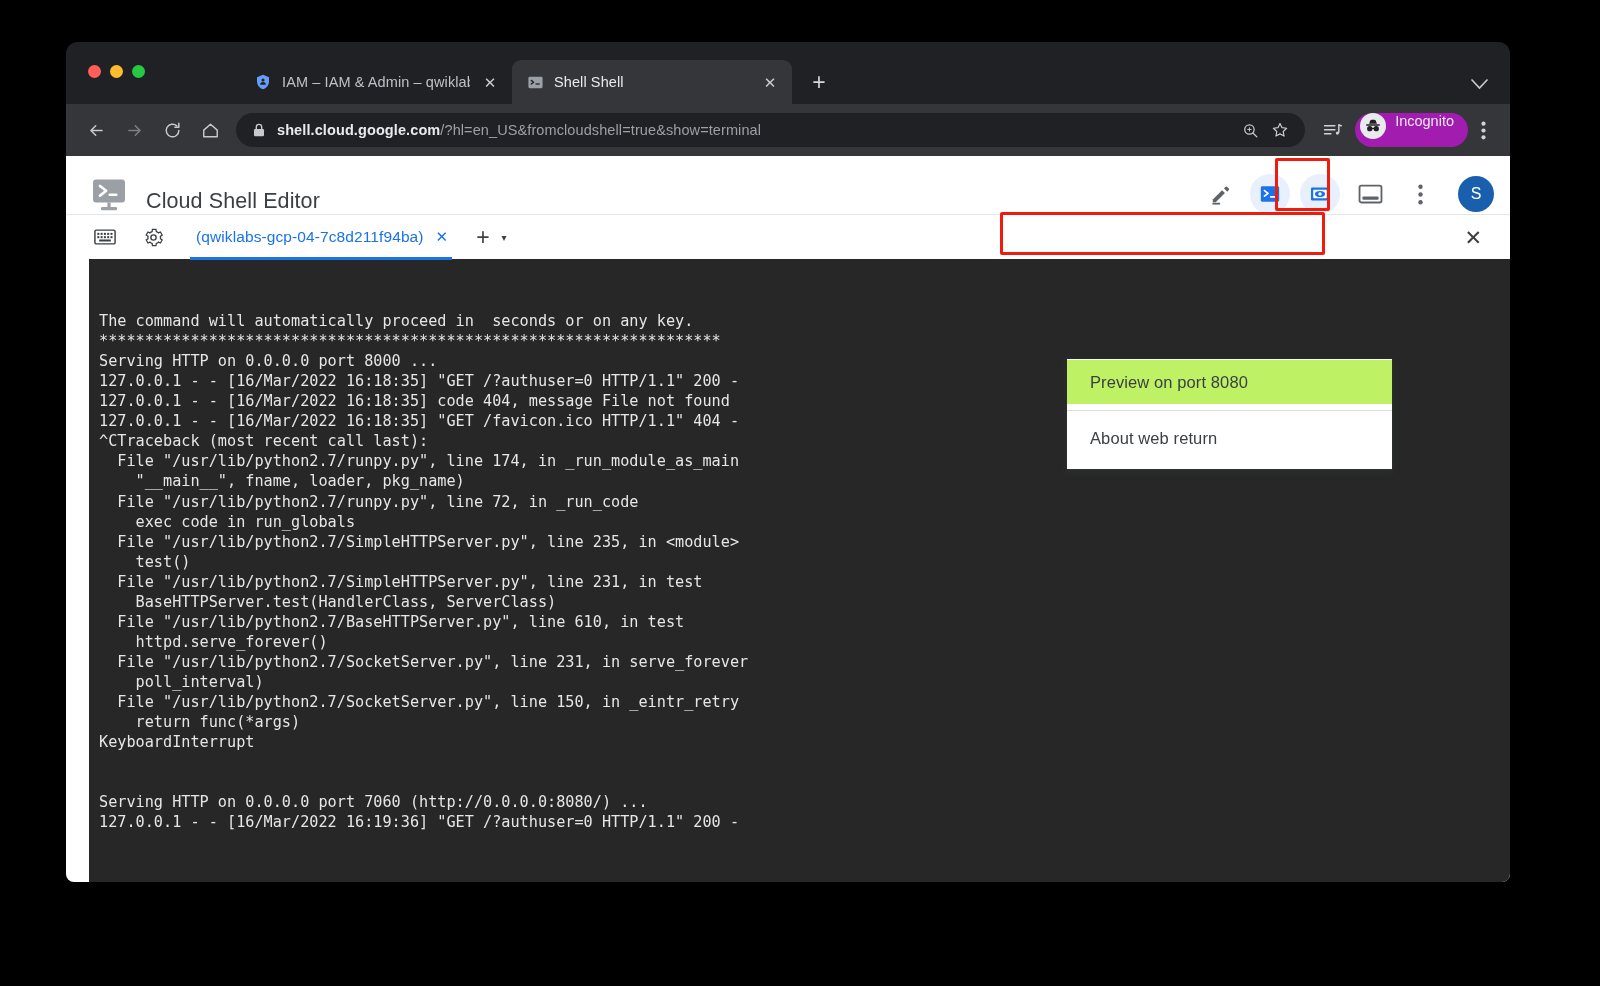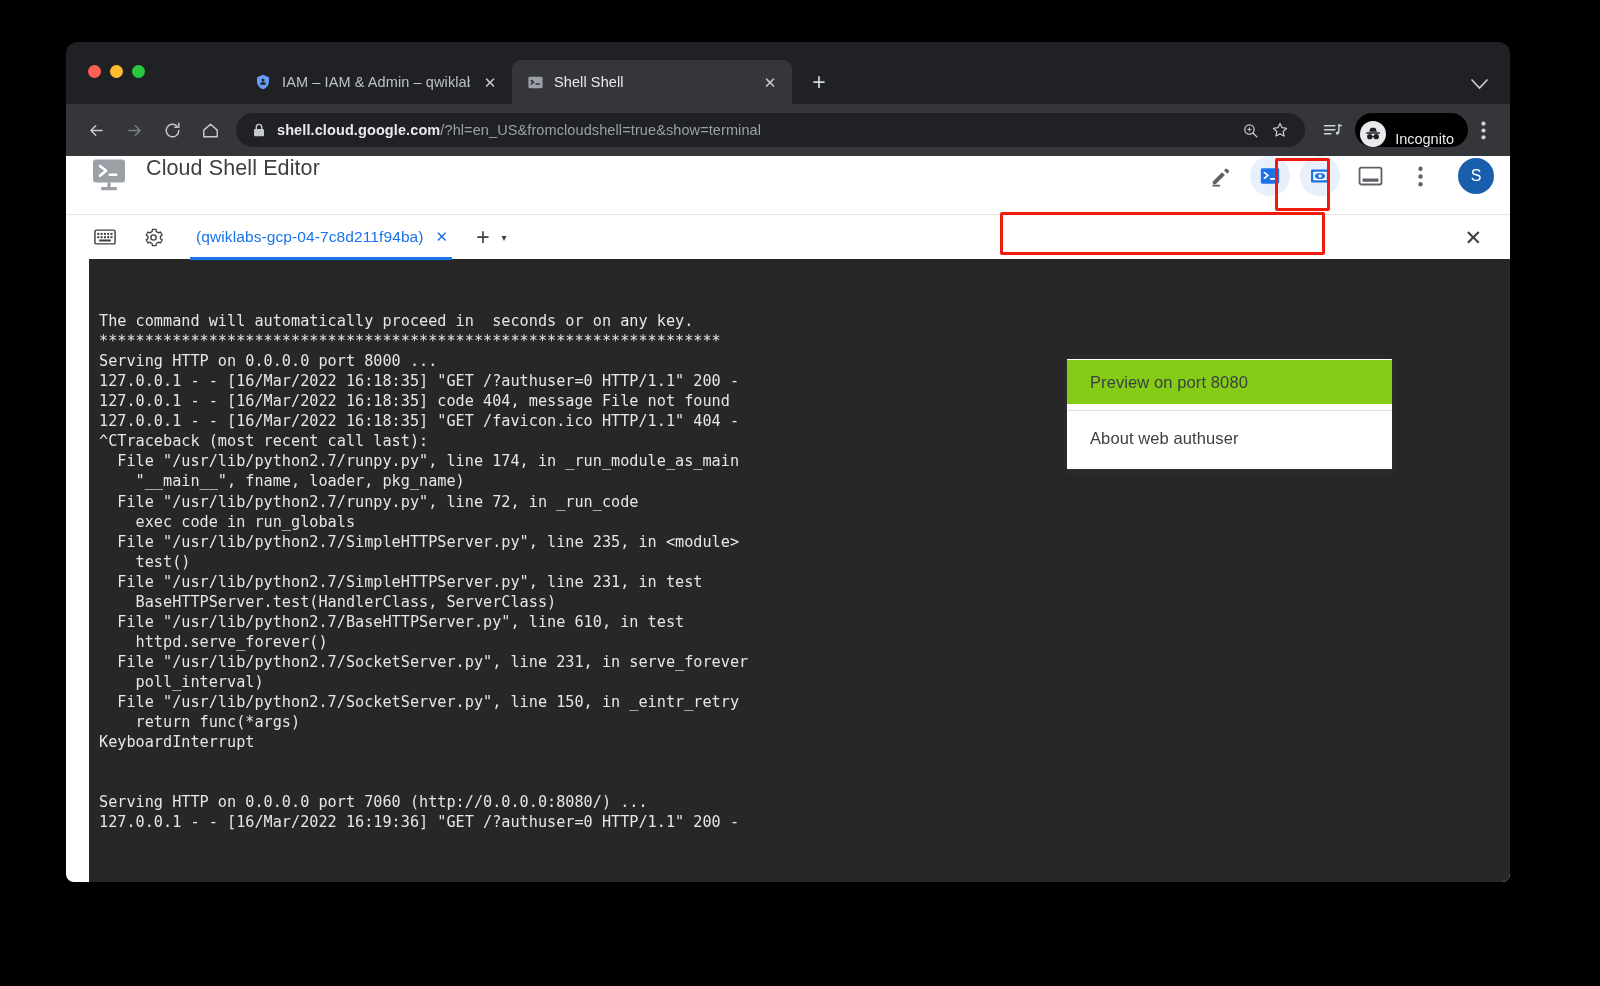--- a/index.html
+++ b/index.html
@@ -115,38 +115,38 @@
     font-size: 14.5px;
     white-space: nowrap; overflow: hidden;
     flex: 1 1 auto;
     color: #9aa0a6;
     letter-spacing: .1px;
   }
   .url b { color: #e8eaed; font-weight: 700; }
   .omni-icon { width: 30px; flex: 0 0 30px; display:flex; align-items:center; justify-content:center; color:#c6c9ce; }
   .ext-icon { width: 34px; height:34px; flex:0 0 34px; display:flex; align-items:center; justify-content:center; color:#d0d3d7; }
   .incognito-pill {
-    display:flex; align-items:flex-end; gap:9px;
-    background:#000000; border-radius:17px;
+    display:flex; align-items:flex-start; gap:9px;
+    background:#a21caf; border-radius:17px;
     height:34px; padding: 0 14px 0 5px;
     margin-left: 4px;
   }
   .incog-avatar {
     width:26px; height:26px; border-radius:50%; background:#e8eaed;
     display:flex; align-items:center; justify-content:center;
   }
   .incog-label { color:#e8eaed; font-size:14.5px; font-weight:500; }
   .kebab { width:26px; flex:0 0 26px; display:flex; align-items:center; justify-content:center; color:#d0d3d7;}
 
   
   .page { background: #ffffff; height: 726px; position: relative; }
 
   .appbar {
     height: 58px;
-    display: flex; align-items: flex-start;
+    display: flex; align-items: flex-end;
     padding: 0 16px 0 24px;
     background:#fff;
     position: relative;
     z-index: 3;
   }
   .app-logo { width: 38px; height: 38px; flex:0 0 38px; display:flex; align-items:center; justify-content:center; }
   .app-title {
     font-size: 21.5px;
     color: #3c4043;
     margin-left: 18px;
@@ -232,21 +232,21 @@
   }
   .menu-inner { background:#fff; }
   .menu-item {
     height: 43px;
     display:flex; align-items:center;
     padding-left: 23px;
     font-size: 16.5px;
     color: #3c4043;
     letter-spacing: .1px;
   }
-  .menu-item.first { background:#84cc16; height: 44px; }
+  .menu-item.first { background:#bef264; height: 44px; }
   .menu-sep { height:1px; background:#e0e0e0; margin: 6px 0 6px 0; }
   .menu-pad-top { height: 1px; }
   .menu-pad-bottom { height: 9px; }
 </style>
 </head>
 <body>
 
 <div id="root">
 
   <div class="browser">
@@ -463,21 +463,21 @@
         <div id="tty-before"><div class="ln">The command will automatically proceed in  seconds or on any key.</div><div class="ln">********************************************************************</div><div class="ln">Serving HTTP on 0.0.0.0 port 8000 ...</div><div class="ln">127.0.0.1 - - [16/Mar/2022 16:18:35] "GET /?authuser=0 HTTP/1.1" 200 -</div><div class="ln">127.0.0.1 - - [16/Mar/2022 16:18:35] code 404, message File not found</div><div class="ln">127.0.0.1 - - [16/Mar/2022 16:18:35] "GET /favicon.ico HTTP/1.1" 404 -</div><div class="ln">^CTraceback (most recent call last):</div><div class="ln">  File "/usr/lib/python2.7/runpy.py", line 174, in _run_module_as_main</div><div class="ln">    "__main__", fname, loader, pkg_name)</div><div class="ln">  File "/usr/lib/python2.7/runpy.py", line 72, in _run_code</div><div class="ln">    exec code in run_globals</div><div class="ln">  File "/usr/lib/python2.7/SimpleHTTPServer.py", line 235, in &lt;module&gt;</div><div class="ln">    test()</div><div class="ln">  File "/usr/lib/python2.7/SimpleHTTPServer.py", line 231, in test</div><div class="ln">    BaseHTTPServer.test(HandlerClass, ServerClass)</div><div class="ln">  File "/usr/lib/python2.7/BaseHTTPServer.py", line 610, in test</div><div class="ln">    httpd.serve_forever()</div><div class="ln">  File "/usr/lib/python2.7/SocketServer.py", line 231, in serve_forever</div><div class="ln">    poll_interval)</div><div class="ln">  File "/usr/lib/python2.7/SocketServer.py", line 150, in _eintr_retry</div><div class="ln">    return func(*args)</div><div class="ln">KeyboardInterrupt</div></div>
         <div id="tty-after"><div class="ln">Serving HTTP on 0.0.0.0 port 7060 (http://0.0.0.0:8080/) ...</div><div class="ln">127.0.0.1 - - [16/Mar/2022 16:19:36] "GET /?authuser=0 HTTP/1.1" 200 -</div></div>
         
       </div>
 
       <div class="menu">
         <div class="menu-inner">
           <div class="menu-pad-top"></div>
           <div class="menu-item first">Preview on port 8080</div>
           <div class="menu-sep"></div>
-          <div class="menu-item">About web authuser</div>
+          <div class="menu-item">About web return</div>
           <div class="menu-pad-bottom"></div>
         </div>
       </div>
 
       <div class="hl-box" style="left:1209px; top:2px; width:55px; height:53px;"></div>
       <div class="hl-box" style="left:934px; top:56px; width:325px; height:43px;"></div>
     </div>
   </div>
 </div>
 

